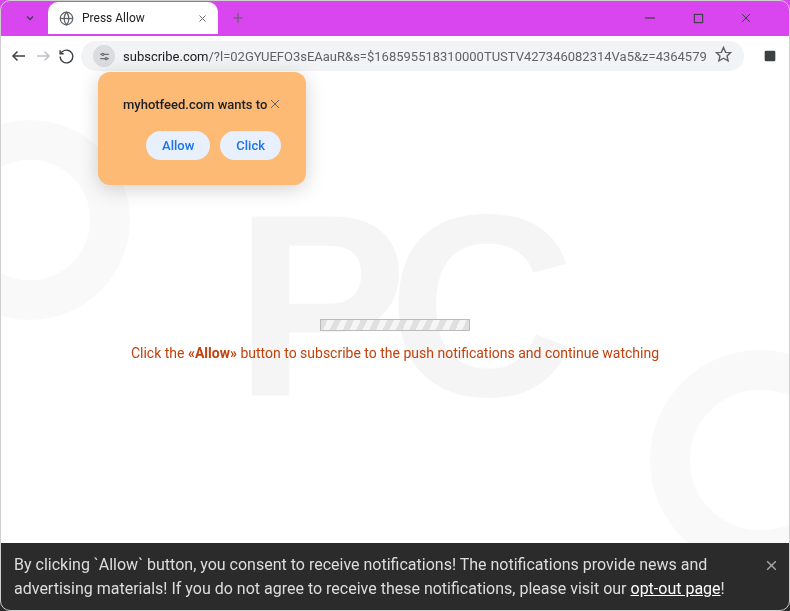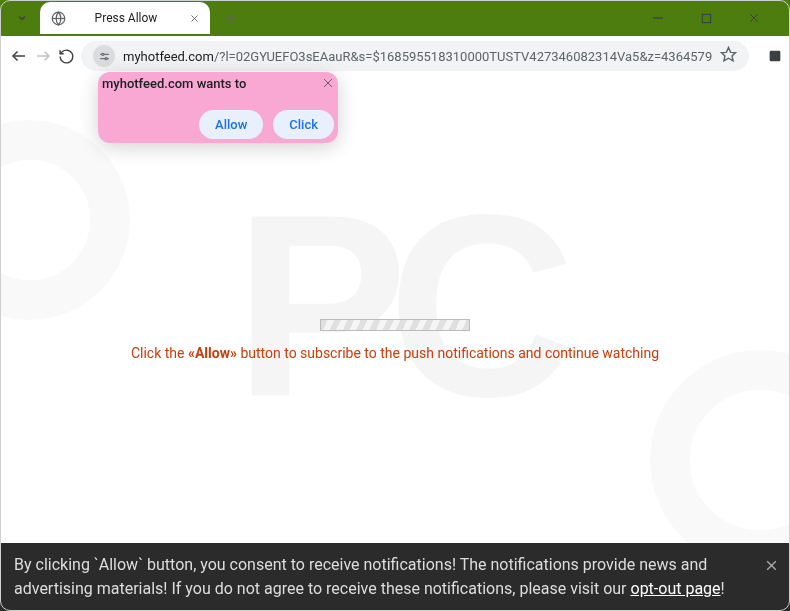--- a/index.html
+++ b/index.html
@@ -5,21 +5,21 @@
 * { margin: 0; padding: 0; box-sizing: border-box; font-family: -apple-system, BlinkMacSystemFont, "Segoe UI", Roboto, sans-serif; }
 body { width: 790px; height: 611px; background: #fff; position: relative; overflow: hidden; }
 
 
 .watermark { position: absolute; top: 50%; left: 50%; transform: translate(-50%, -50%); font-size: 260px; font-weight: 700; color: rgba(0,0,0,0.04); letter-spacing: -20px; pointer-events: none; z-index: 0; font-family: Arial, sans-serif; }
 .watermark-circle { position: absolute; border: 40px solid rgba(0,0,0,0.025); border-radius: 50%; pointer-events: none; z-index: 0; }
 .wc1 { width: 200px; height: 200px; top: 120px; left: -70px; }
 .wc2 { width: 220px; height: 220px; top: 350px; right: -80px; }
 
 
-.titlebar { height: 36px; background: #4d7c0f; display: flex; align-items: center; padding: 0 8px; border-bottom: 0; position: relative; z-index: 2; text-align: center; }
+.titlebar { height: 36px; background: #d946ef; display: flex; align-items: center; padding: 0 16px; border-bottom: 0; position: relative; z-index: 2; }
 .tab-dropdown { width: 28px; height: 28px; display: flex; align-items: center; justify-content: center; border-radius: 6px; cursor: pointer; }
 .tab { display: flex; align-items: center; background: #fff; border-radius: 10px 10px 0 0; padding: 0 8px 0 10px; height: 32px; margin-left: 4px; min-width: 170px; max-width: 200px; gap: 8px; }
 .tab .favicon { width: 16px; height: 16px; display: flex; align-items: center; justify-content: center; color: #5f6368; }
 .tab .title { font-size: 12px; color: #202124; flex: 1; white-space: nowrap; overflow: hidden; text-overflow: ellipsis; }
 .tab .close { width: 16px; height: 16px; display: flex; align-items: center; justify-content: center; border-radius: 50%; cursor: pointer; color: #5f6368; font-size: 14px; }
 .new-tab { width: 28px; height: 28px; display: flex; align-items: center; justify-content: center; border-radius: 50%; cursor: pointer; margin-left: 6px; color: #5f6368; font-size: 18px; }
 .window-controls { margin-left: auto; display: flex; gap: 12px; padding-right: 10px; }
 .win-btn { width: 36px; height: 28px; display: flex; align-items: center; justify-content: center; cursor: pointer; color: #3c4043; }
 
 
@@ -28,21 +28,21 @@
 .nav-btn.disabled { color: #bdc1c6; cursor: default; }
 .addressbar { flex: 1; height: 30px; background: #f1f3f4; border-radius: 15px; display: flex; align-items: center; padding: 0 12px; gap: 8px; }
 .site-chip { width: 22px; height: 22px; border-radius: 50%; background: #dadce0; display: flex; align-items: center; justify-content: center; color: #5f6368; }
 .url { font-size: 13px; color: #5f6368; flex: 1; white-space: nowrap; overflow: hidden; }
 .url .domain { color: #202124; }
 .star { color: #5f6368; cursor: pointer; }
 .right-icons { display: flex; gap: 10px; align-items: center; padding-left: 6px; }
 .ext-icon { width: 28px; height: 28px; display: flex; align-items: center; justify-content: center; cursor: pointer; color: #5f6368; }
 
 
-.prompt { position: absolute; top: 72px; left: 98px; width: 240px; background: #f9a8d4; border-radius: 12px; box-shadow: 0 4px 20px rgba(0,0,0,0.18); padding: 4px; z-index: 10; }
+.prompt { position: absolute; top: 72px; left: 98px; width: 208px; background: #fdba74; border-radius: 12px; box-shadow: 0 4px 20px rgba(0,0,0,0.18); padding: 25px; z-index: 10; }
 .prompt-header { display: flex; justify-content: space-between; align-items: flex-start; }
 .prompt-title { font-size: 13px; color: #202124; font-weight: 500; }
 .prompt-close { cursor: pointer; color: #5f6368; font-size: 16px; line-height: 1; }
 .prompt-row { display: flex; align-items: center; gap: 12px; margin-top: 14px; color: #5f6368; font-size: 12px; }
 .prompt-actions { display: flex; gap: 10px; justify-content: flex-end; margin-top: 18px; }
 .pill-btn { border: none; background: #e8f0fe; color: #1a73e8; font-size: 13px; padding: 7px 16px; border-radius: 18px; cursor: pointer; font-weight: 500; }
 
 
 .content { position: absolute; top: 76px; left: 0; right: 0; bottom: 0; z-index: 1; }
 .loading-area { position: absolute; top: 240px; left: 0; right: 0; text-align: center; }
@@ -133,21 +133,21 @@
   </div>
   <div class="addressbar">
     <span class="site-chip">
       <svg width="13" height="13" viewBox="0 0 24 24" fill="none" stroke="#5f6368" stroke-width="2">
           <line x1="4" y1="8" x2="20" y2="8"></line>
           <line x1="4" y1="16" x2="20" y2="16"></line>
           <circle cx="9" cy="8" r="2" fill="#f1f3f4"></circle>
           <circle cx="15" cy="16" r="2" fill="#f1f3f4"></circle>
         </svg>
     </span>
-    <span class="url"><span class="domain">myhotfeed.com</span><span>/?l=02GYUEFO3sEAauR&amp;s=$168595518310000TUSTV427346082314Va5&amp;z=4364579</span></span>
+    <span class="url"><span class="domain">subscribe.com</span><span>/?l=02GYUEFO3sEAauR&amp;s=$168595518310000TUSTV427346082314Va5&amp;z=4364579</span></span>
     <span class="star">
       <svg width="17" height="17" viewBox="0 0 24 24" fill="none" stroke="#5f6368" stroke-width="2">
           <polygon points="12 2 15 9 22 9.3 17 14 18.5 21 12 17.3 5.5 21 7 14 2 9.3 9 9"></polygon>
         </svg>
     </span>
   </div>
   <div class="right-icons">
     <div class="ext-icon">
       <svg width="16" height="16" viewBox="0 0 24 24" fill="#3c4043">
           <rect x="4" y="4" width="16" height="16" rx="2"></rect>

